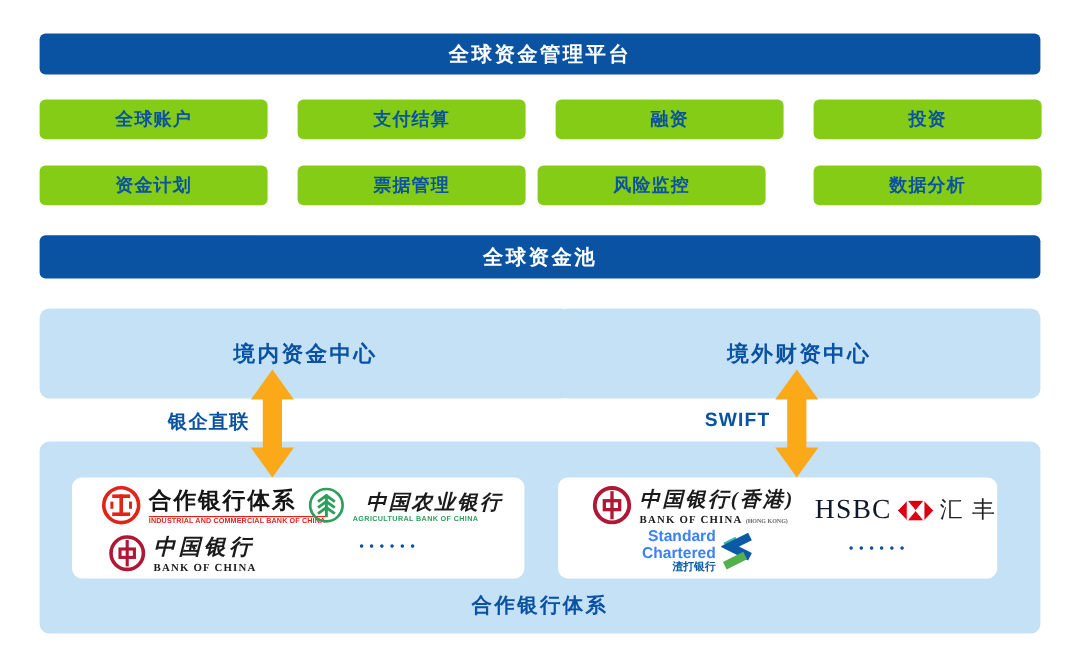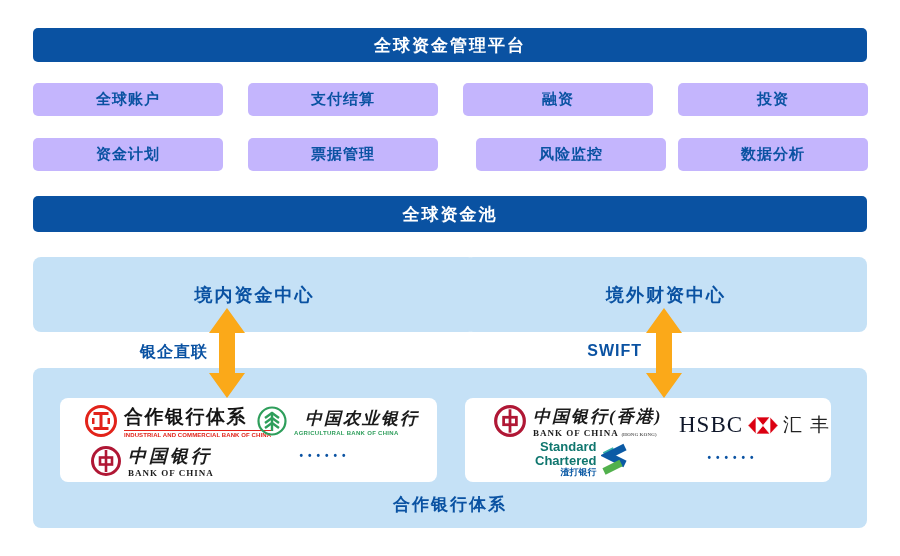--- a/index.html
+++ b/index.html
@@ -5,21 +5,21 @@
   * { margin:0; padding:0; box-sizing:border-box; }
   body { background:#fff; font-family:"Liberation Sans", sans-serif; }
   #canvas { position:relative; width:900px; height:556px; background:#ffffff; overflow:hidden; }
 
   .navy-bar { position:absolute; left:33px; width:834px; background:#0a52a2; border-radius:5px;
               display:flex; align-items:center; justify-content:center; color:#ffffff;
               font-weight:bold; letter-spacing:2px; }
   #platform-bar { top:28px; height:34px; font-size:17px; }
   #pool-bar { top:196px; height:36px; font-size:17px; }
 
-  .module { position:absolute; width:190px; height:33px; background:#c4b5fd; border-radius:5px;
+  .module { position:absolute; width:190px; height:33px; background:#84cc16; border-radius:5px;
             display:flex; align-items:center; justify-content:center; color:#0a52a2;
             font-size:15px; font-weight:bold; letter-spacing:1px; }
 
   .center-box { position:absolute; top:257px; height:75px; background:#c5e1f6; border-radius:8px;
                 display:flex; align-items:center; justify-content:center; color:#0a52a2;
                 font-size:18px; font-weight:bold; letter-spacing:2px; }
   #domestic-center { left:33px; width:443px; }
   #overseas-center { left:465px; width:402px; }
 
   .flow-arrow { position:absolute; top:308px; width:38px; height:90px; z-index:5; }
@@ -55,21 +55,21 @@
             font-size:18px; color:#1b1b1b; letter-spacing:3px; white-space:nowrap; }
   .boc-en { font-family:"Liberation Serif", serif; font-size:9px; font-weight:bold; color:#1b1b1b;
             letter-spacing:1px; white-space:nowrap; }
   .bochk-sub { font-size:5px; color:#666; letter-spacing:0; }
 
   .hsbc-row { display:flex; align-items:center; gap:5px; }
   .hsbc-en { font-family:"Liberation Serif", serif; font-size:23px; color:#0f172a; letter-spacing:1px; }
   .hsbc-cn { font-size:19px; color:#222; letter-spacing:8px; font-weight:500; white-space:nowrap; }
 
   .sc-col { display:flex; flex-direction:column; align-items:flex-end; line-height:1.05; }
-  .sc-line { font-size:13px; font-weight:bold; color:#0f766e; }
+  .sc-line { font-size:13px; font-weight:bold; color:#3b82f6; }
   .sc-cn { font-size:9px; font-weight:bold; color:#0b5aa5; margin-top:1px; }
 
   .dots { position:absolute; color:#0a52a2; font-size:10px; font-weight:bold; letter-spacing:5px;
           text-align:center; }
 </style>
 </head>
 <body>
 
 <div id="canvas">
 
@@ -77,21 +77,21 @@
     <span>全球资金管理平台</span>
   </div>
 
   <div class="module" style="left:33px;top:83px;">全球账户</div>
   <div class="module" style="left:248px;top:83px;">支付结算</div>
   <div class="module" style="left:463px;top:83px;">融资</div>
   <div class="module" style="left:678px;top:83px;">投资</div>
 
   <div class="module" style="left:33px;top:138px;">资金计划</div>
   <div class="module" style="left:248px;top:138px;font-family:Liberation Serif, serif;">票据管理</div>
-  <div class="module" style="left:476px;top:138px;">风险监控</div>
+  <div class="module" style="left:448px;top:138px;">风险监控</div>
   <div class="module" style="left:678px;top:138px;">数据分析</div>
 
   <div class="navy-bar" id="pool-bar">
     <span>全球资金池</span>
   </div>
 
   <div class="center-box" id="domestic-center">
     <span>境内资金中心</span>
   </div>
   <div class="center-box" id="overseas-center">

